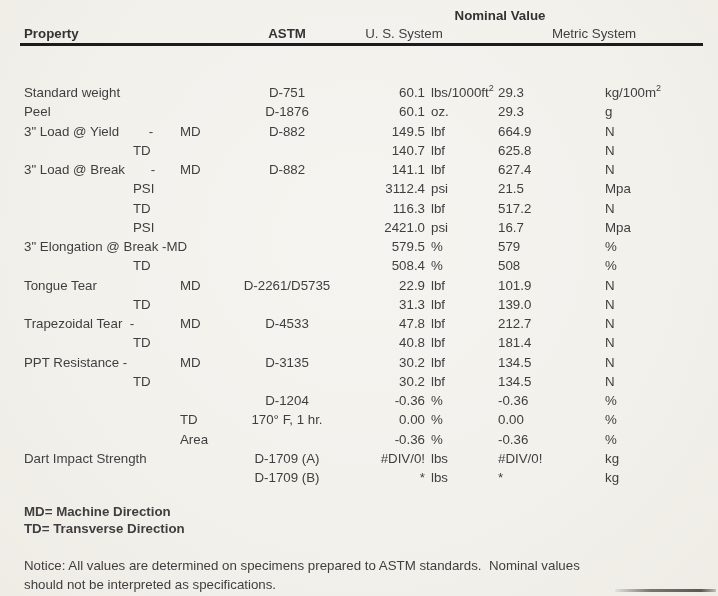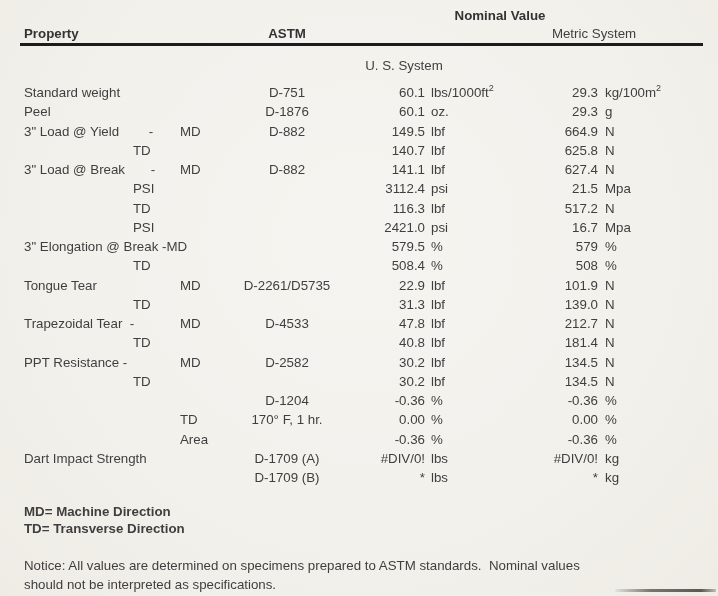--- a/index.html
+++ b/index.html
@@ -12,33 +12,33 @@
     position:relative;width:718px;height:596px;overflow:hidden;
     background:radial-gradient(ellipse at 50% 40%, #f6f4f0 0%, #f3f1ec 55%, #eeece5 100%);
     color:#3f3f3f;
     font-size:13.3px;
   }
   .hdr{position:absolute;white-space:pre;}
   .b{font-weight:bold;color:#333;}
   .hdr-nominal{top:8px;left:400px;width:200px;text-align:center;}
   .hdr-property{top:26px;left:24px;}
   .hdr-astm{top:26px;left:217px;width:140px;text-align:center;}
-  .hdr-us{top:26px;left:334px;width:140px;text-align:center;margin-top:32px;}
+  .hdr-us{top:26px;left:334px;width:140px;text-align:center;}
   .hdr-metric{top:26px;left:524px;width:140px;text-align:center;}
   .rule{position:absolute;top:43px;left:20px;width:683px;height:3px;background:#1c1c1c;}
   .tbody{position:absolute;top:83px;left:0;width:718px;}
   .trow{position:relative;height:19.25px;}
   .c{position:absolute;white-space:pre;line-height:19.25px;top:0;}
   .c-name{left:24px;}
   .c-sub1{left:133px;}
   .c-sub2{left:180px;}
   .c-astm{left:217px;width:140px;text-align:center;}
   .c-usval{left:325px;width:100px;text-align:right;}
   .c-usunit{left:431px;}
-  .c-metval{left:498px;width:100px;text-align:right;}
+  .c-metval{left:498px;width:100px;}
   .c-metunit{left:605px;}
   sup{font-size:9px;line-height:0;position:relative;top:-1px;}
   .legend{position:absolute;left:24px;white-space:pre;font-weight:bold;}
   .legend-1{top:504px;}
   .legend-2{top:521px;}
   .notice{
     position:absolute;top:557px;left:24px;width:648px;
     line-height:18.5px;white-space:pre-wrap;
   }
   .artifact{
@@ -198,21 +198,21 @@
     <span class="c c-astm"></span>
     <span class="c c-usval">40.8</span>
     <span class="c c-usunit"><span>lbf</span><sup></sup></span>
     <span class="c c-metval">181.4</span>
     <span class="c c-metunit"><span>N</span><sup></sup></span>
   </div>
       <div class="trow">
     <span class="c c-name">PPT Resistance -</span>
     <span class="c c-sub1"></span>
     <span class="c c-sub2">MD</span>
-    <span class="c c-astm">D-2582</span>
+    <span class="c c-astm">D-3135</span>
     <span class="c c-usval">30.2</span>
     <span class="c c-usunit"><span>lbf</span><sup></sup></span>
     <span class="c c-metval">134.5</span>
     <span class="c c-metunit"><span>N</span><sup></sup></span>
   </div>
       <div class="trow">
     <span class="c c-name"></span>
     <span class="c c-sub1">TD</span>
     <span class="c c-sub2"></span>
     <span class="c c-astm"></span>

